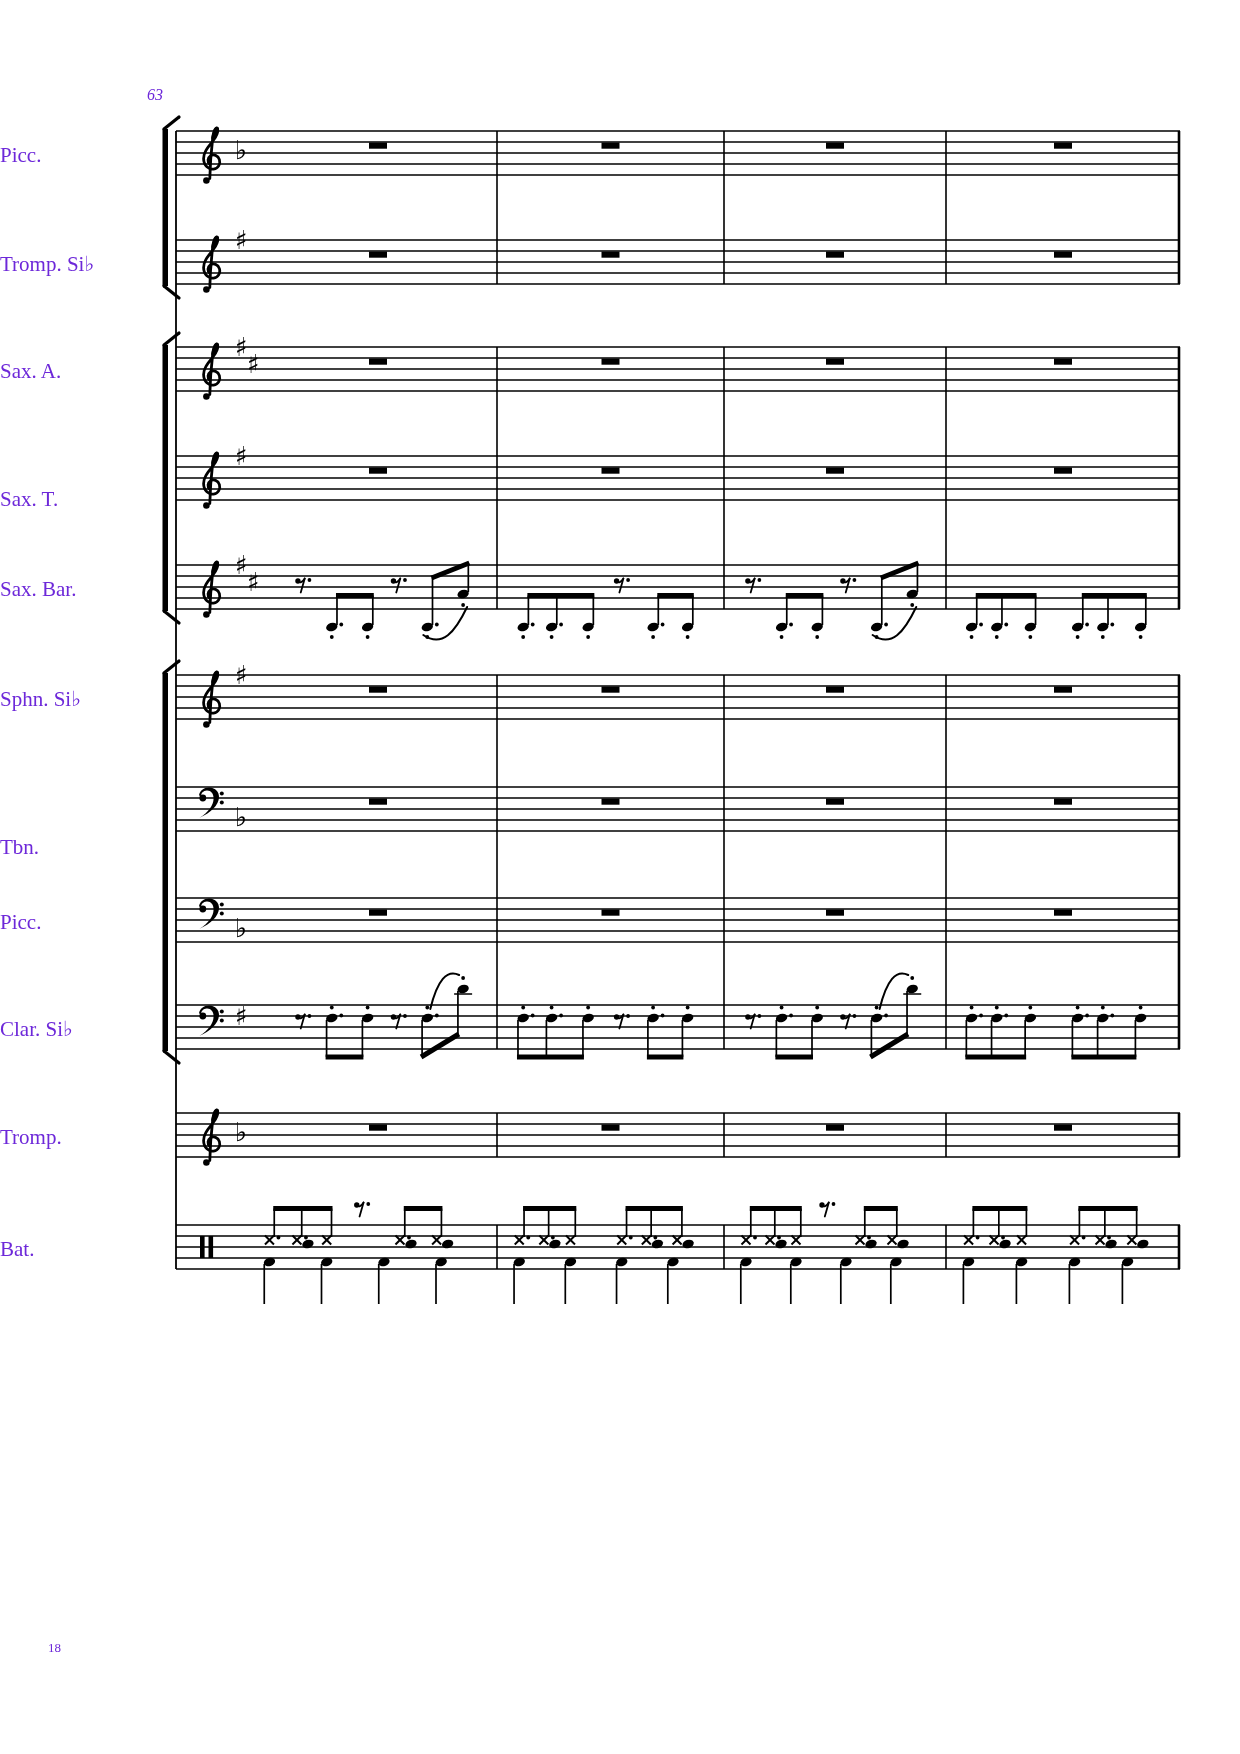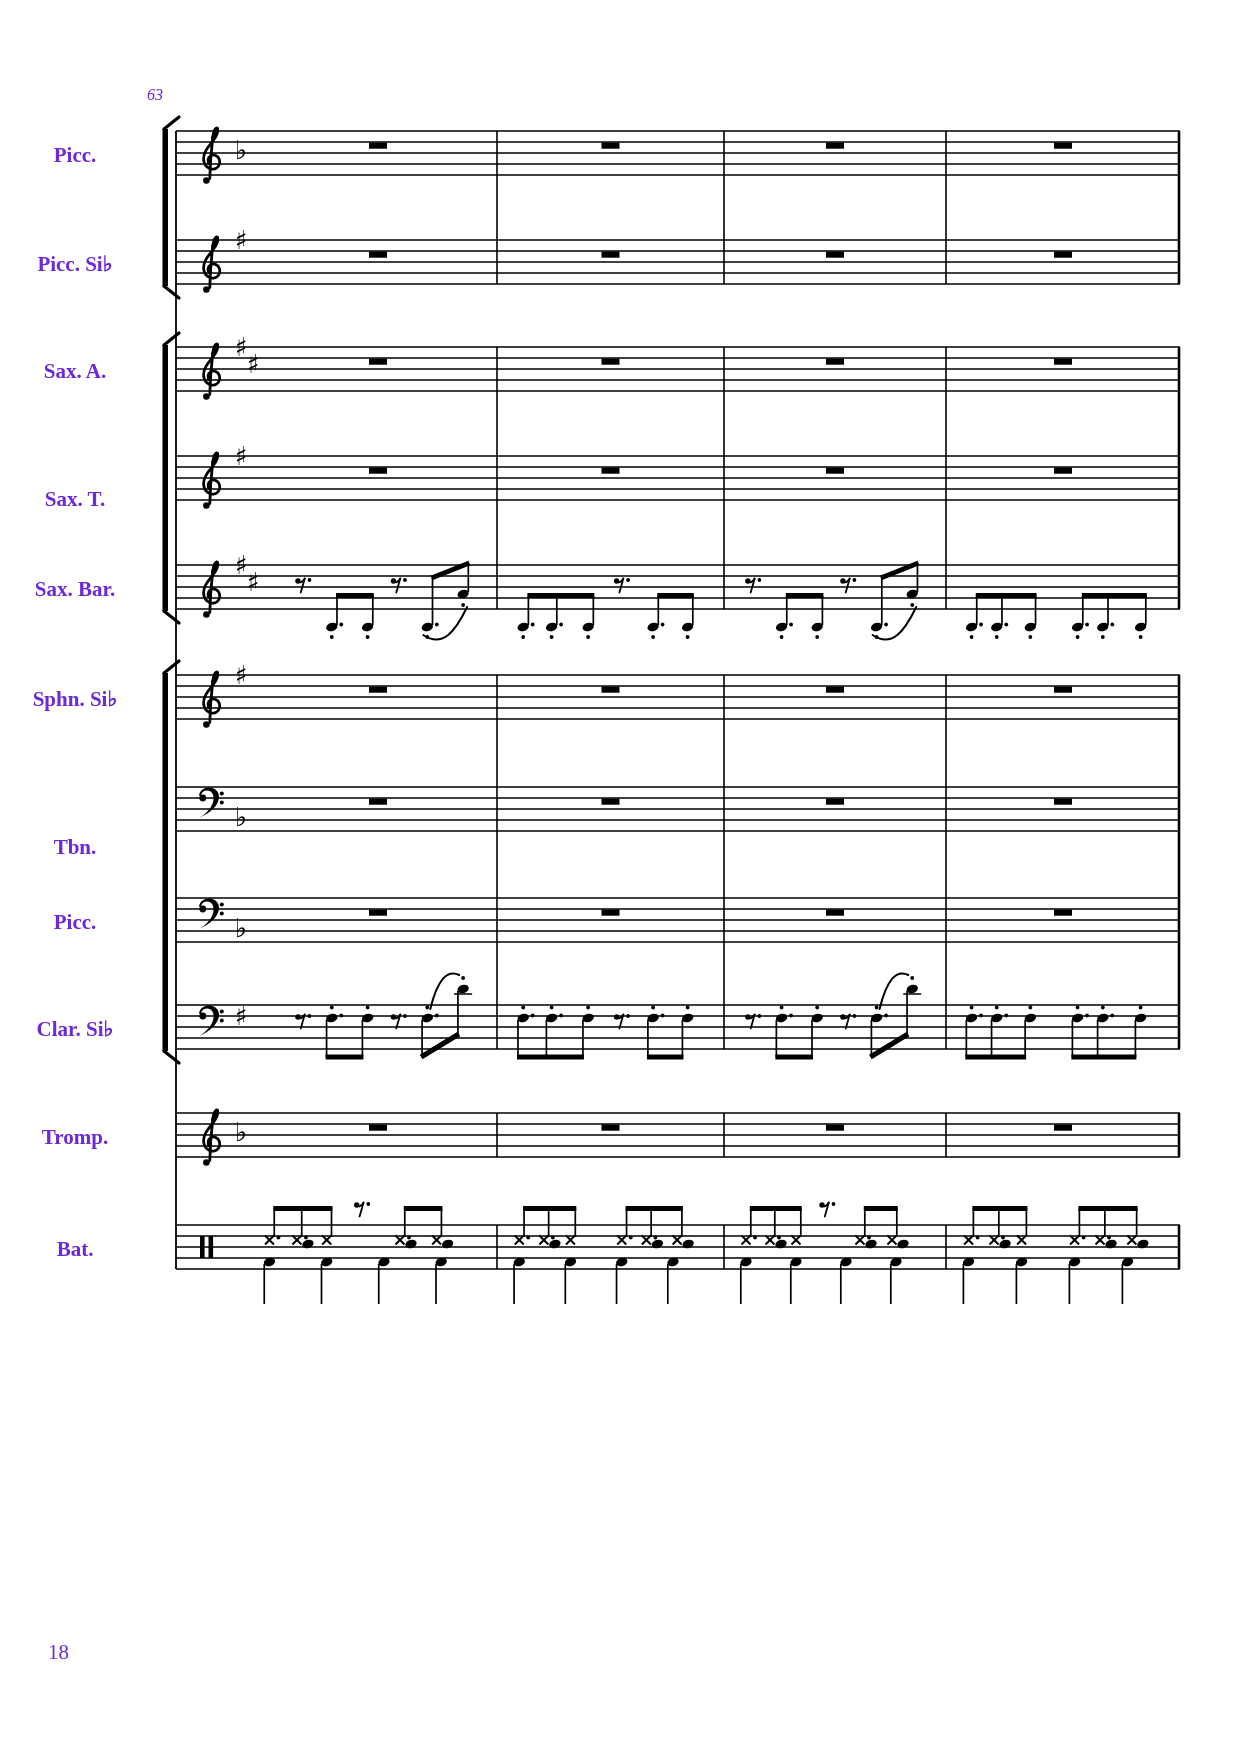--- a/index.html
+++ b/index.html
@@ -1,31 +1,31 @@
 <!DOCTYPE html>
 <html><head>
 <meta charset="utf-8">
 <style>
   html,body{margin:0;padding:0;background:#e8e8e8;}
   .page{position:relative;width:1240px;height:1754px;background:#ffffff;overflow:hidden;
         font-family:"Liberation Serif",serif;color:#6d28d9;}
-  .ilabel{position:absolute;left:0;width:150px;text-align:center;
-          font-size:21px;line-height:22px;white-space:nowrap;font-weight:bold;}
+  .ilabel{position:absolute;left:0;width:150px;text-align:left;
+          font-size:21px;line-height:22px;white-space:nowrap;}
   .mnum{position:absolute;left:147px;top:86px;font-size:16px;font-style:italic;}
-  .pnum{position:absolute;left:48px;top:1640px;font-size:21px;}
+  .pnum{position:absolute;left:48px;top:1640px;font-size:13px;}
   svg.score{position:absolute;left:0;top:0;}
 </style>
 </head>
 <body>
 
 <div class="page">
   <div class="mnum">63</div>
 
   <div class="ilabel" style="top:144px">Picc.</div>
-  <div class="ilabel" style="top:253px">Picc. Si♭</div>
+  <div class="ilabel" style="top:253px">Tromp. Si♭</div>
   <div class="ilabel" style="top:360px">Sax. A.</div>
   <div class="ilabel" style="top:488px">Sax. T.</div>
   <div class="ilabel" style="top:578px">Sax. Bar.</div>
   <div class="ilabel" style="top:688px">Sphn. Si♭</div>
   <div class="ilabel" style="top:836px">Tbn.</div>
   <div class="ilabel" style="top:911px">Picc.</div>
   <div class="ilabel" style="top:1018px">Clar. Si♭</div>
   <div class="ilabel" style="top:1126px">Tromp.</div>
   <div class="ilabel" style="top:1238px">Bat.</div>
 

